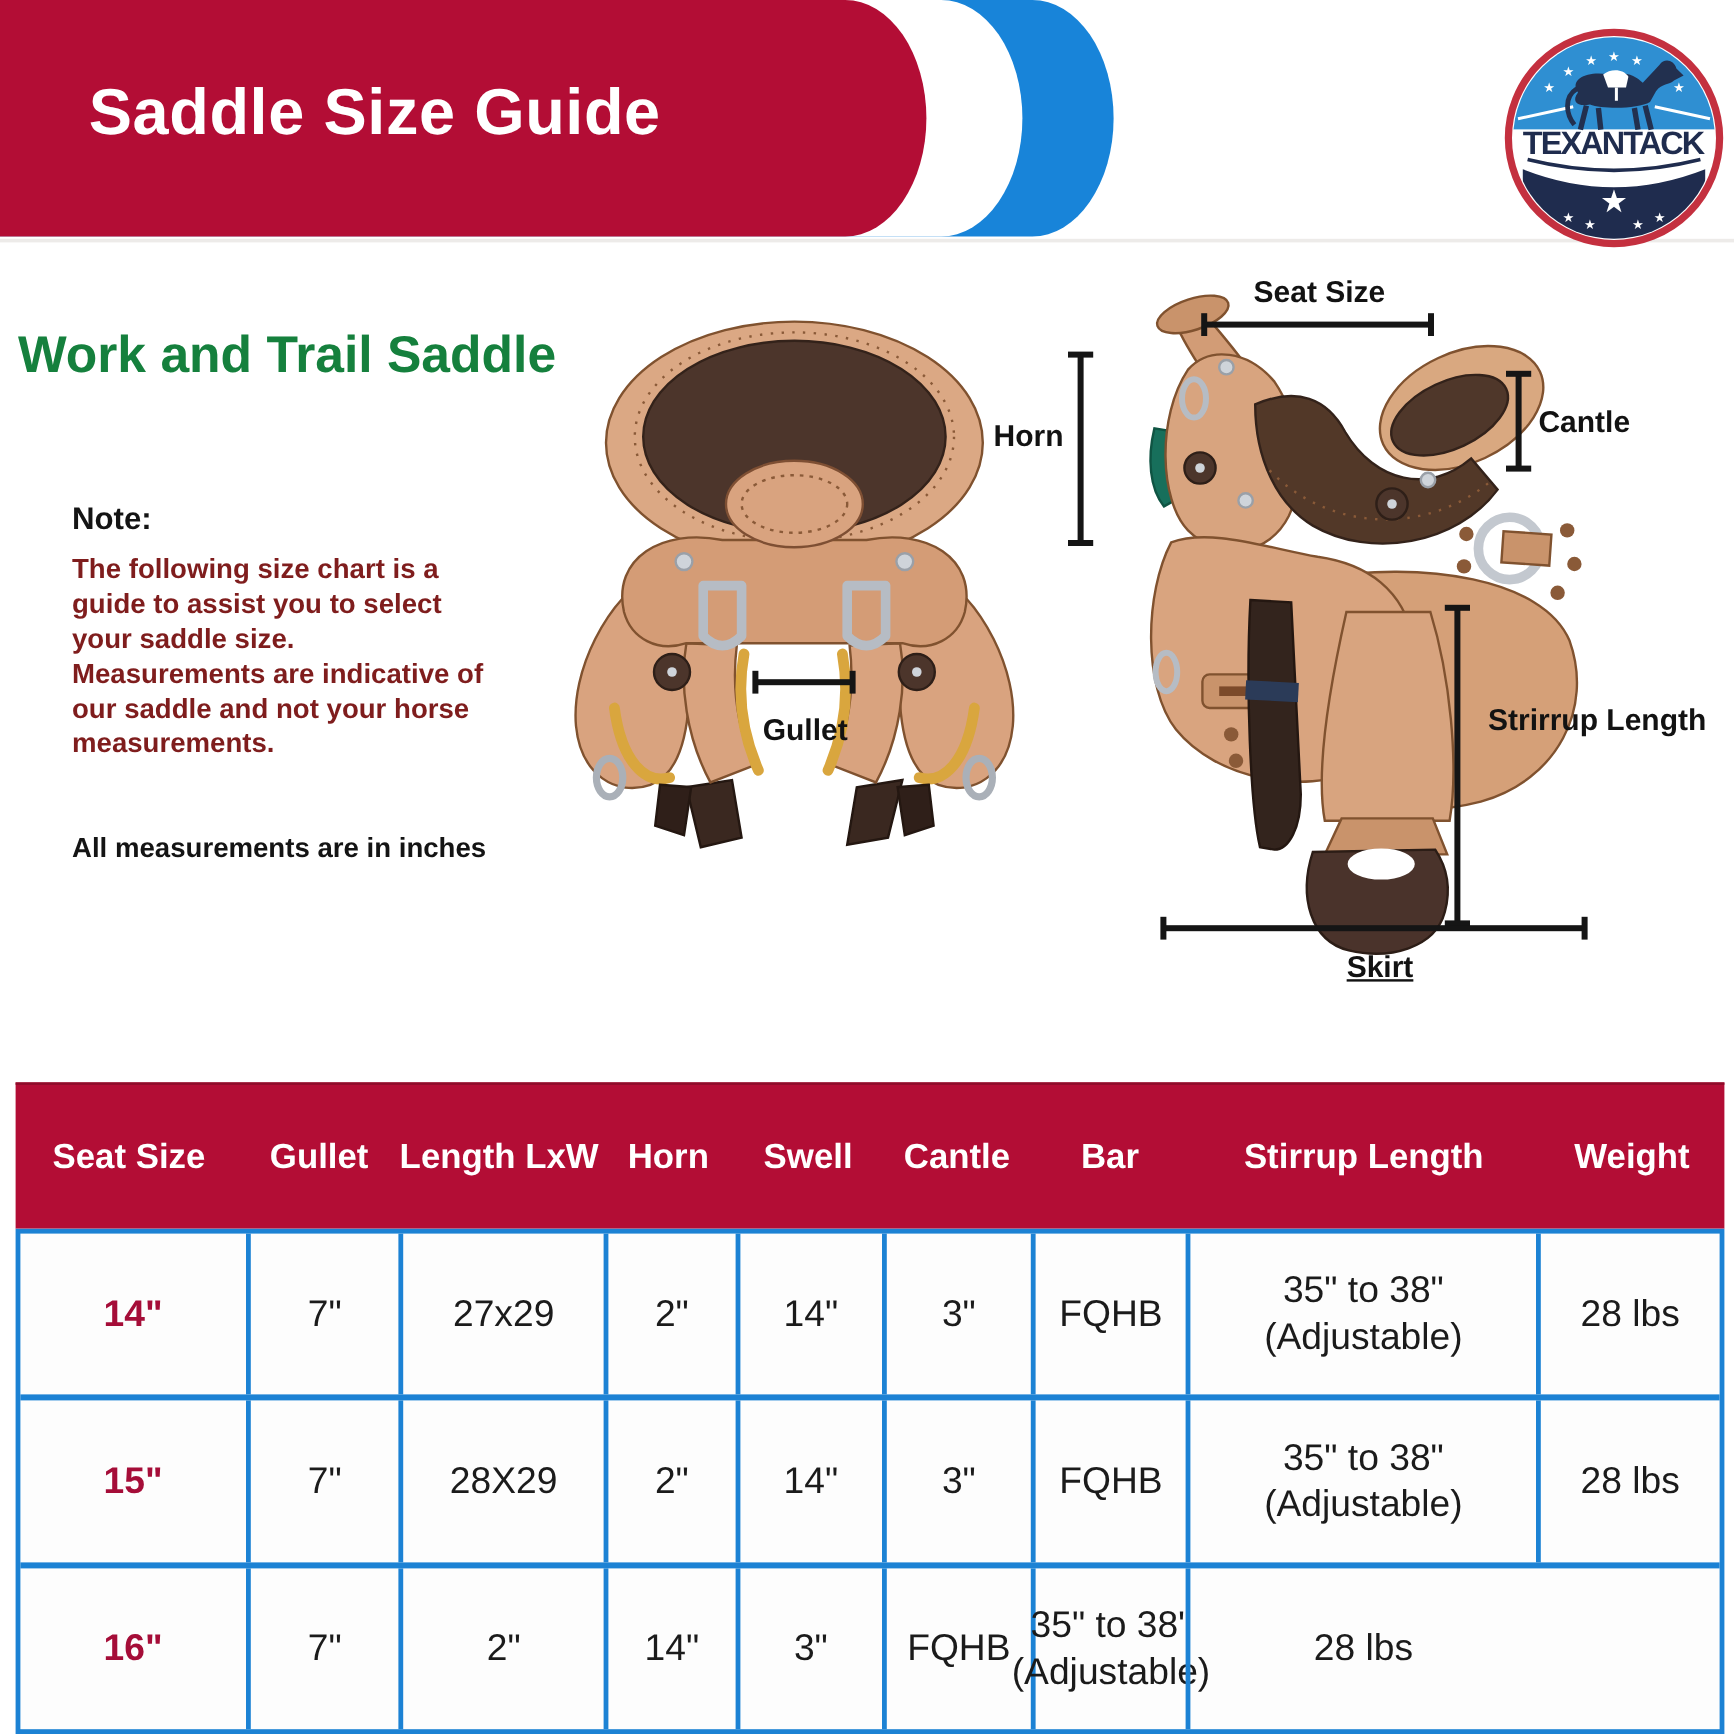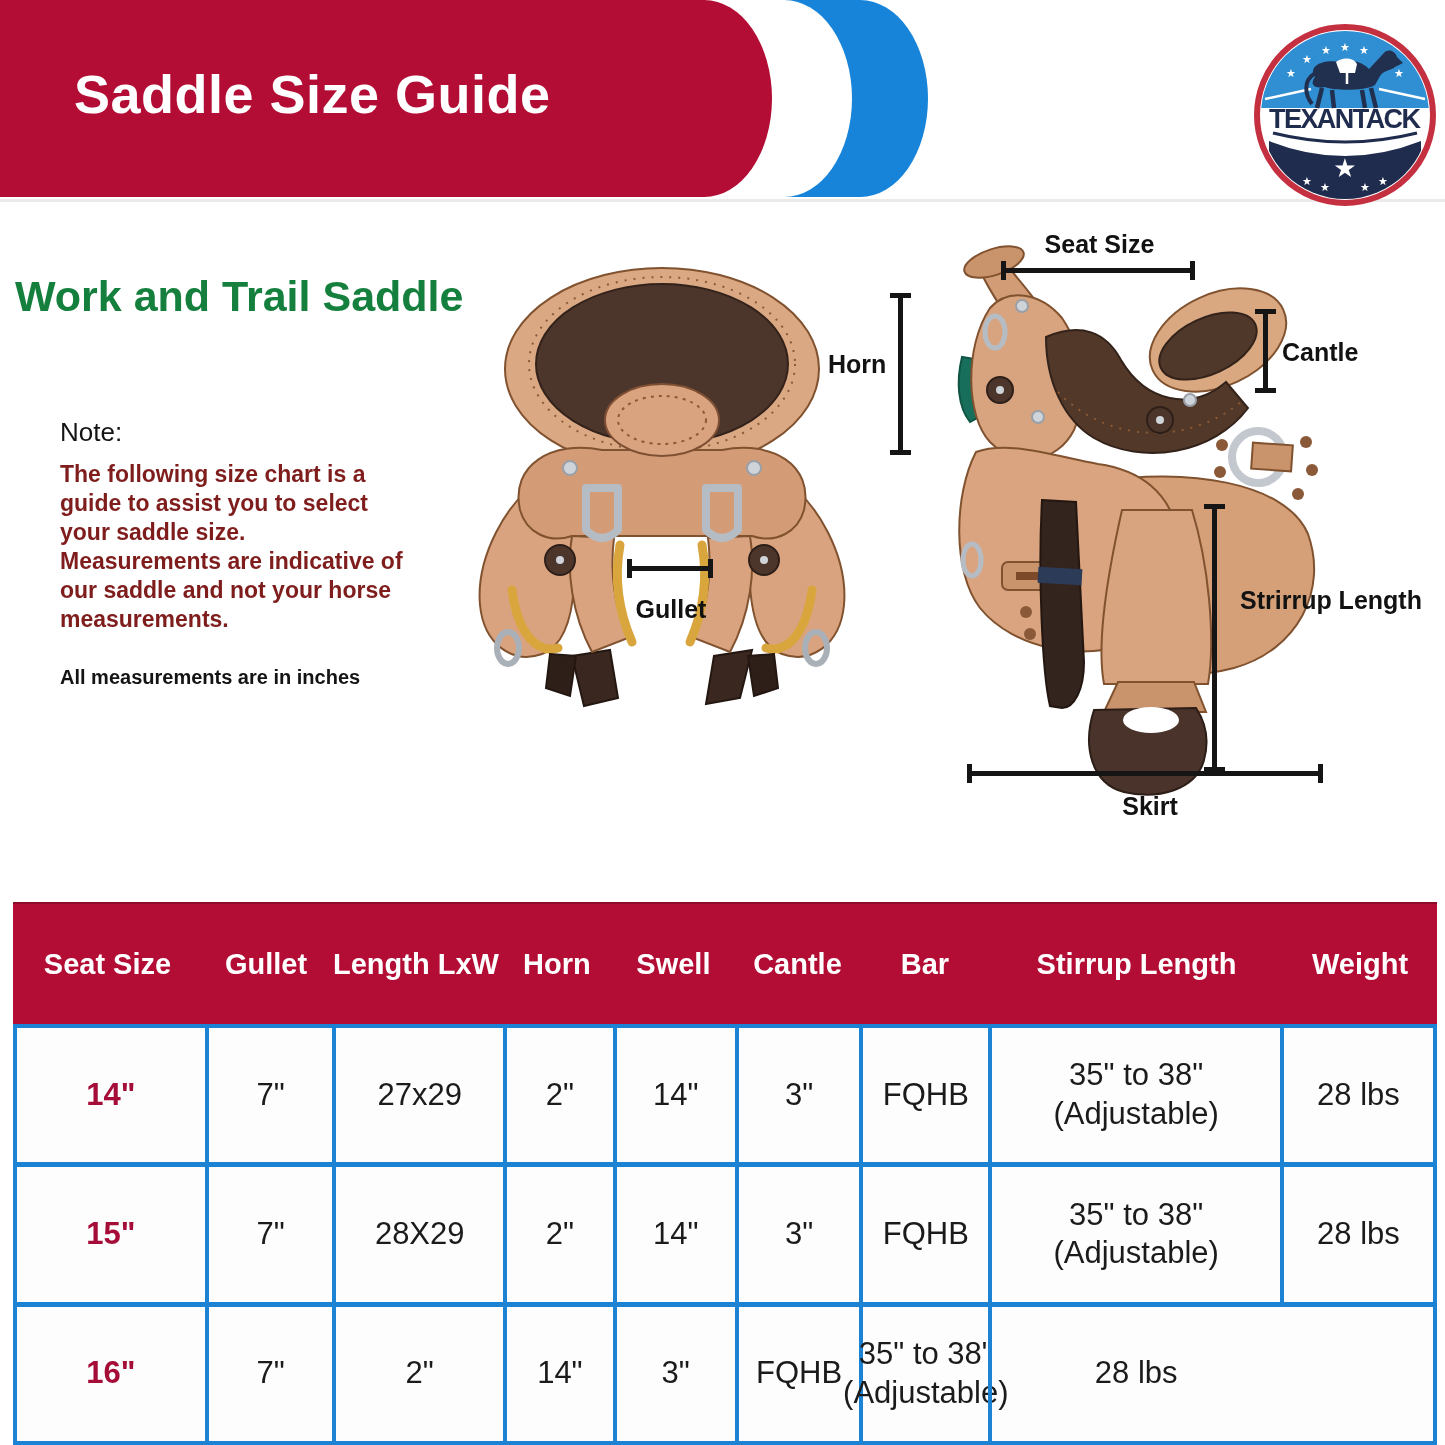--- a/index.html
+++ b/index.html
@@ -16,24 +16,24 @@
   .banner-title{position:absolute;left:74px;top:63px;font-size:54px;font-weight:bold;color:#ffffff;
                letter-spacing:0.5px;white-space:nowrap;text-align:right;}
   .banner-shadow{position:absolute;left:0;top:199px;width:1445px;height:3px;background:#edebe9;}
 
   
   .logo{position:absolute;left:1250px;top:20px;width:190px;height:190px;}
 
   
   .section-title{position:absolute;left:15px;top:272px;font-size:43px;font-weight:bold;color:#15803d;
                white-space:nowrap;}
-  .note-heading{position:absolute;left:60px;top:417px;font-size:26px;font-weight:normal;color:#141414;}
+  .note-heading{position:absolute;left:60px;top:417px;font-size:26px;font-weight:bold;color:#141414;}
   .note-body{position:absolute;left:60px;top:460px;width:400px;font-size:23px;font-weight:bold;
                color:#7f1d1d;line-height:29px;white-space:pre-line;}
-  .note-footer{position:absolute;left:60px;top:666px;font-size:20px;font-weight:bold;color:#141414;}
+  .note-footer{position:absolute;left:60px;top:693px;font-size:23px;font-weight:bold;color:#141414;}
 
   
   .mh{position:absolute;height:5px;background:#151515;}
   .mh::before,.mh::after{content:"";position:absolute;top:-7px;width:5px;height:19px;background:#151515;}
   .mh::before{left:-1px}.mh::after{right:-1px}
   .mv{position:absolute;width:5px;background:#151515;}
   .mv::before,.mv::after{content:"";position:absolute;left:-8px;height:5px;width:21px;background:#151515;}
   .mv::before{top:-1px}.mv::after{bottom:-1px}
   .diag-label{position:absolute;font-size:25px;font-weight:bold;color:#121212;white-space:nowrap;}
   .tc{text-align:center;}
@@ -219,21 +219,21 @@
   <div class="diag-label" style="left:1282px;top:338px;">Cantle</div>
   <div class="mv" style="left:1263px;top:310px;height:82px;"></div>
 
   <div class="mh" style="left:628px;top:566px;width:84px;"></div>
   <div class="diag-label tc" style="left:596px;top:595px;width:150px;">Gullet</div>
 
   <div class="mv" style="left:1212px;top:505px;height:266px;"></div>
   <div class="diag-label" style="left:1240px;top:586px;">Strirrup Length</div>
 
   <div class="mh" style="left:968px;top:771px;width:354px;"></div>
-  <div class="diag-label tc" style="left:1080px;top:792px;width:140px;">Skirt</div>
+  <div class="diag-label tc" style="left:1080px;top:792px;width:140px;text-decoration:underline;">Skirt</div>
 
   <div class="size-table">
     <div class="thead">
       <div>Seat Size</div>
       <div>Gullet</div>
       <div>Length LxW</div>
       <div>Horn</div>
       <div>Swell</div>
       <div>Cantle</div>
       <div>Bar</div>

